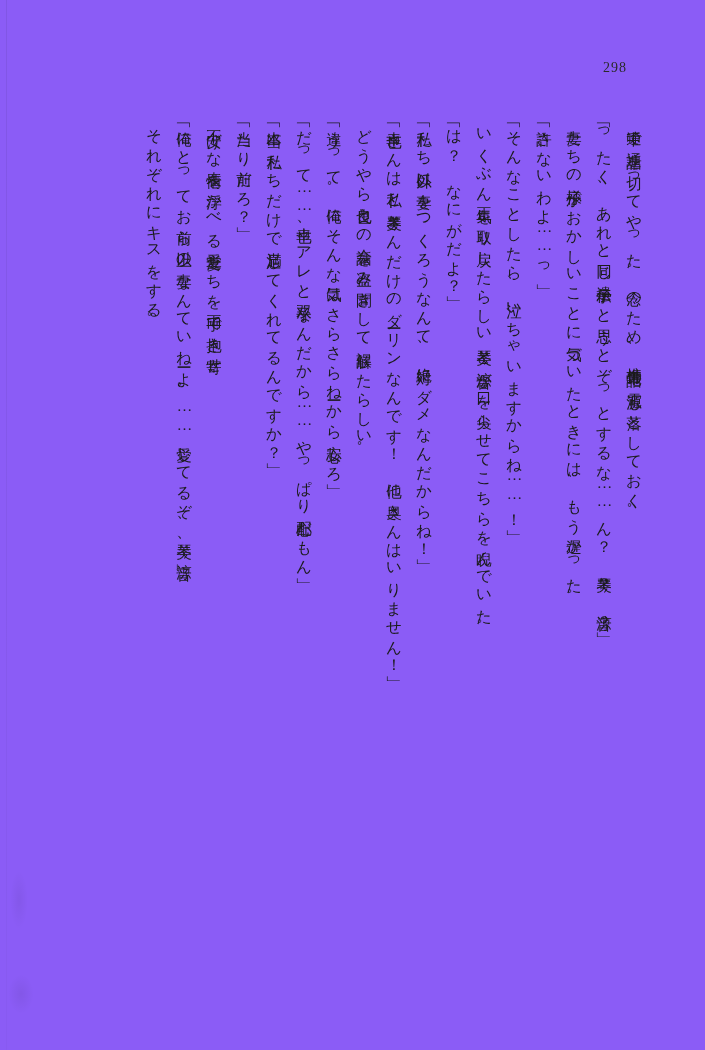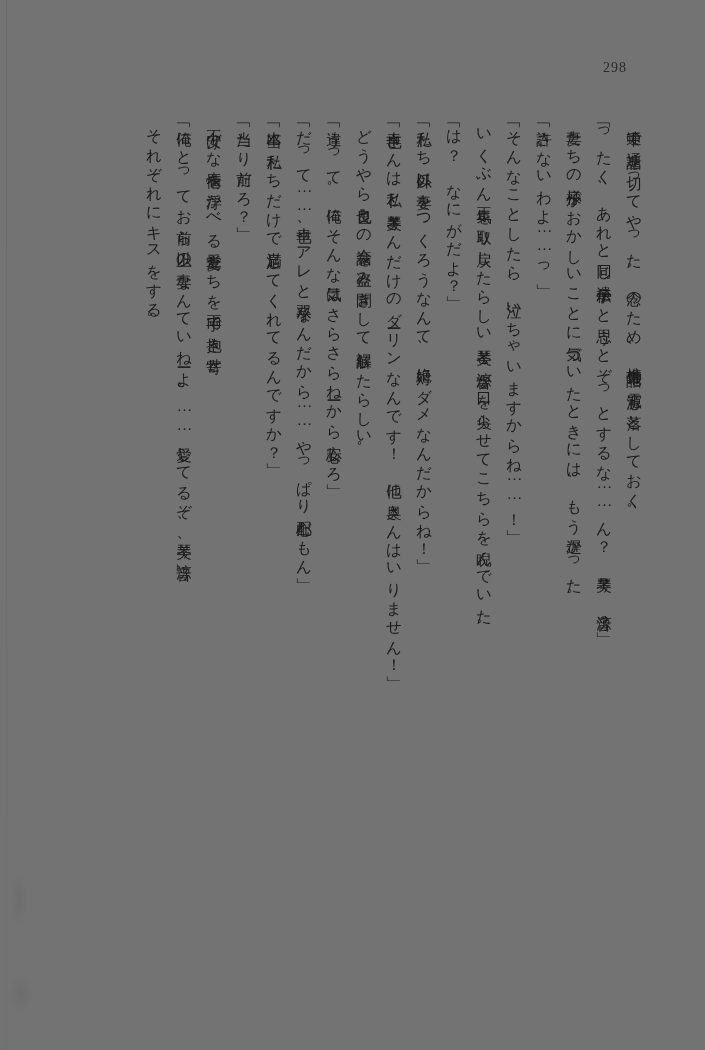--- a/index.html
+++ b/index.html
@@ -11,21 +11,21 @@
     width: 705px;
     height: 1050px;
     font-family: "Liberation Serif", "DejaVu Serif", serif;
     color: #1a1a1a;
     overflow: hidden;
     position: relative;
   }
   .page {
     position: absolute;
     inset: 0;
-    background: #737373;
+    background: #8b5cf6;
   }
   
   .page::before {
     content: "";
     position: absolute;
     left: 6px; top: 0; bottom: 0;
     width: 1px;
     background: linear-gradient(to bottom, rgba(0,0,0,0.07), rgba(0,0,0,0.02));
   }
   .page-number {

